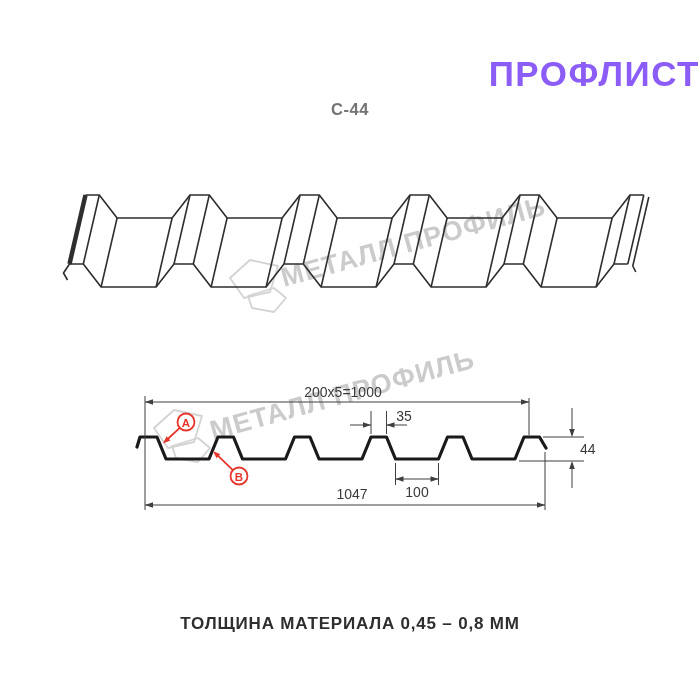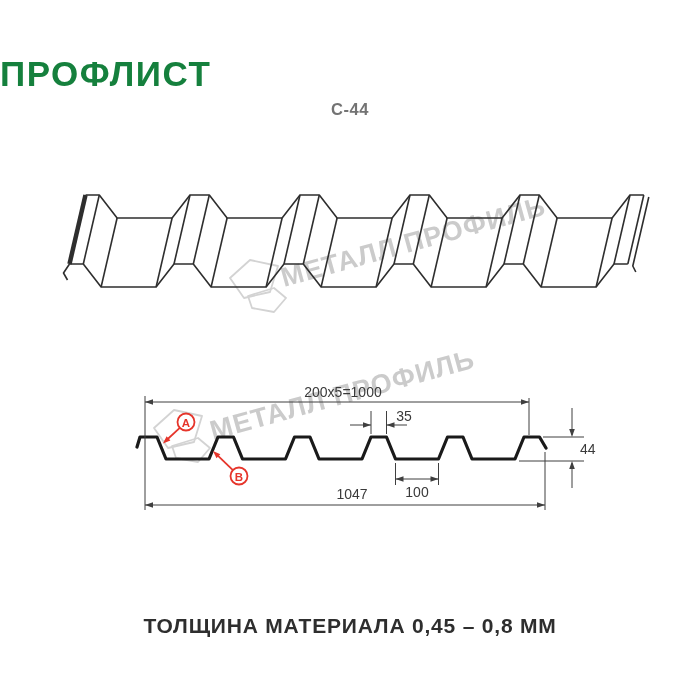--- a/index.html
+++ b/index.html
@@ -2,30 +2,30 @@
 <html><head>
 <meta charset="utf-8">
 <style>
   html,body{margin:0;padding:0;}
   body{
     width:700px;height:700px;background:#ffffff;position:relative;overflow:hidden;
     font-family:"Liberation Sans", sans-serif;
   }
   .stage{position:absolute;left:0;top:0;width:700px;height:700px;}
   .title{
-    position:absolute;left:0;top:54px;width:700px;text-align:left;
-    font-size:35px;font-weight:800;letter-spacing:1.5px;color:#15803d;
+    position:absolute;left:0;top:54px;width:700px;text-align:right;
+    font-size:35px;font-weight:800;letter-spacing:1.5px;color:#8b5cf6;
   }
   .subtitle{
     position:absolute;left:0;top:100px;width:700px;text-align:center;
     font-size:16.5px;font-weight:700;letter-spacing:0.5px;color:#737373;
   }
   .footer-note{
     position:absolute;left:0;top:614px;width:700px;text-align:center;
-    font-size:21px;font-weight:600;letter-spacing:0.8px;color:#2e2e2e;
+    font-size:17px;font-weight:600;letter-spacing:0.8px;color:#2e2e2e;
   }
   svg{position:absolute;left:0;top:0;}
   svg text{font-family:"Liberation Sans", sans-serif;}
   .dimtxt{fill:#3a3a3a;font-size:14px;}
   .dimline{stroke:#3f3f3f;stroke-width:1;fill:none;}
   .dimarrow{fill:#3f3f3f;stroke:none;}
   .wmtext{fill:#cbcbcb;font-size:27px;font-weight:700;letter-spacing:1px;}
   .wmlogo{fill:none;stroke:#d3d3d3;stroke-width:1.8;stroke-linejoin:round;}
   .profile2d{fill:none;stroke:#1a1a1a;stroke-width:3.2;stroke-linejoin:round;stroke-linecap:round;}
   .red{stroke:#e6352b;fill:none;stroke-width:1.8;}

